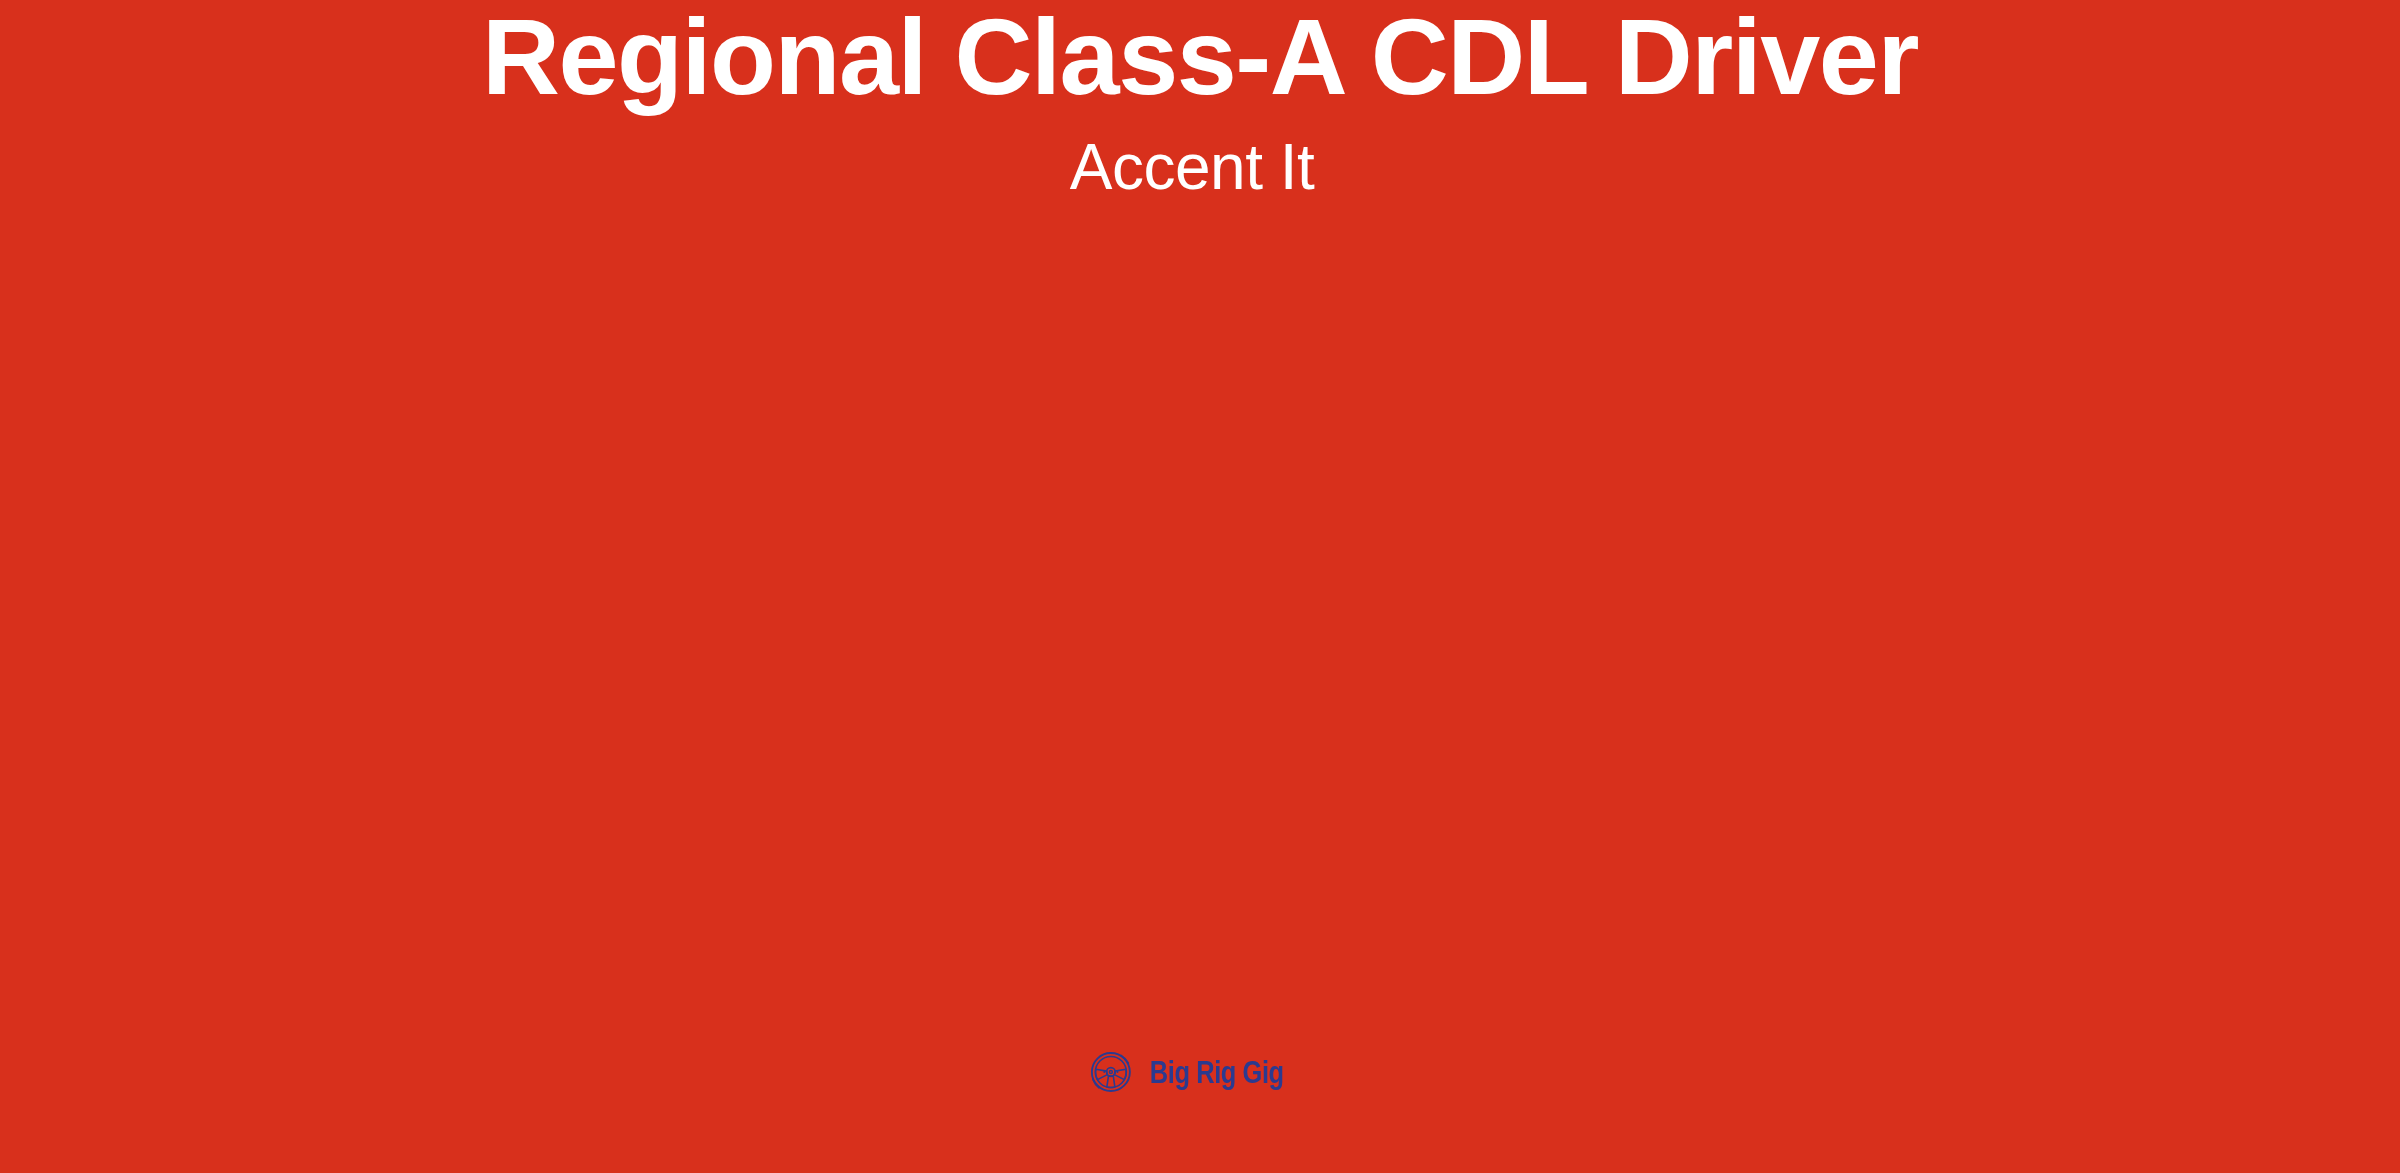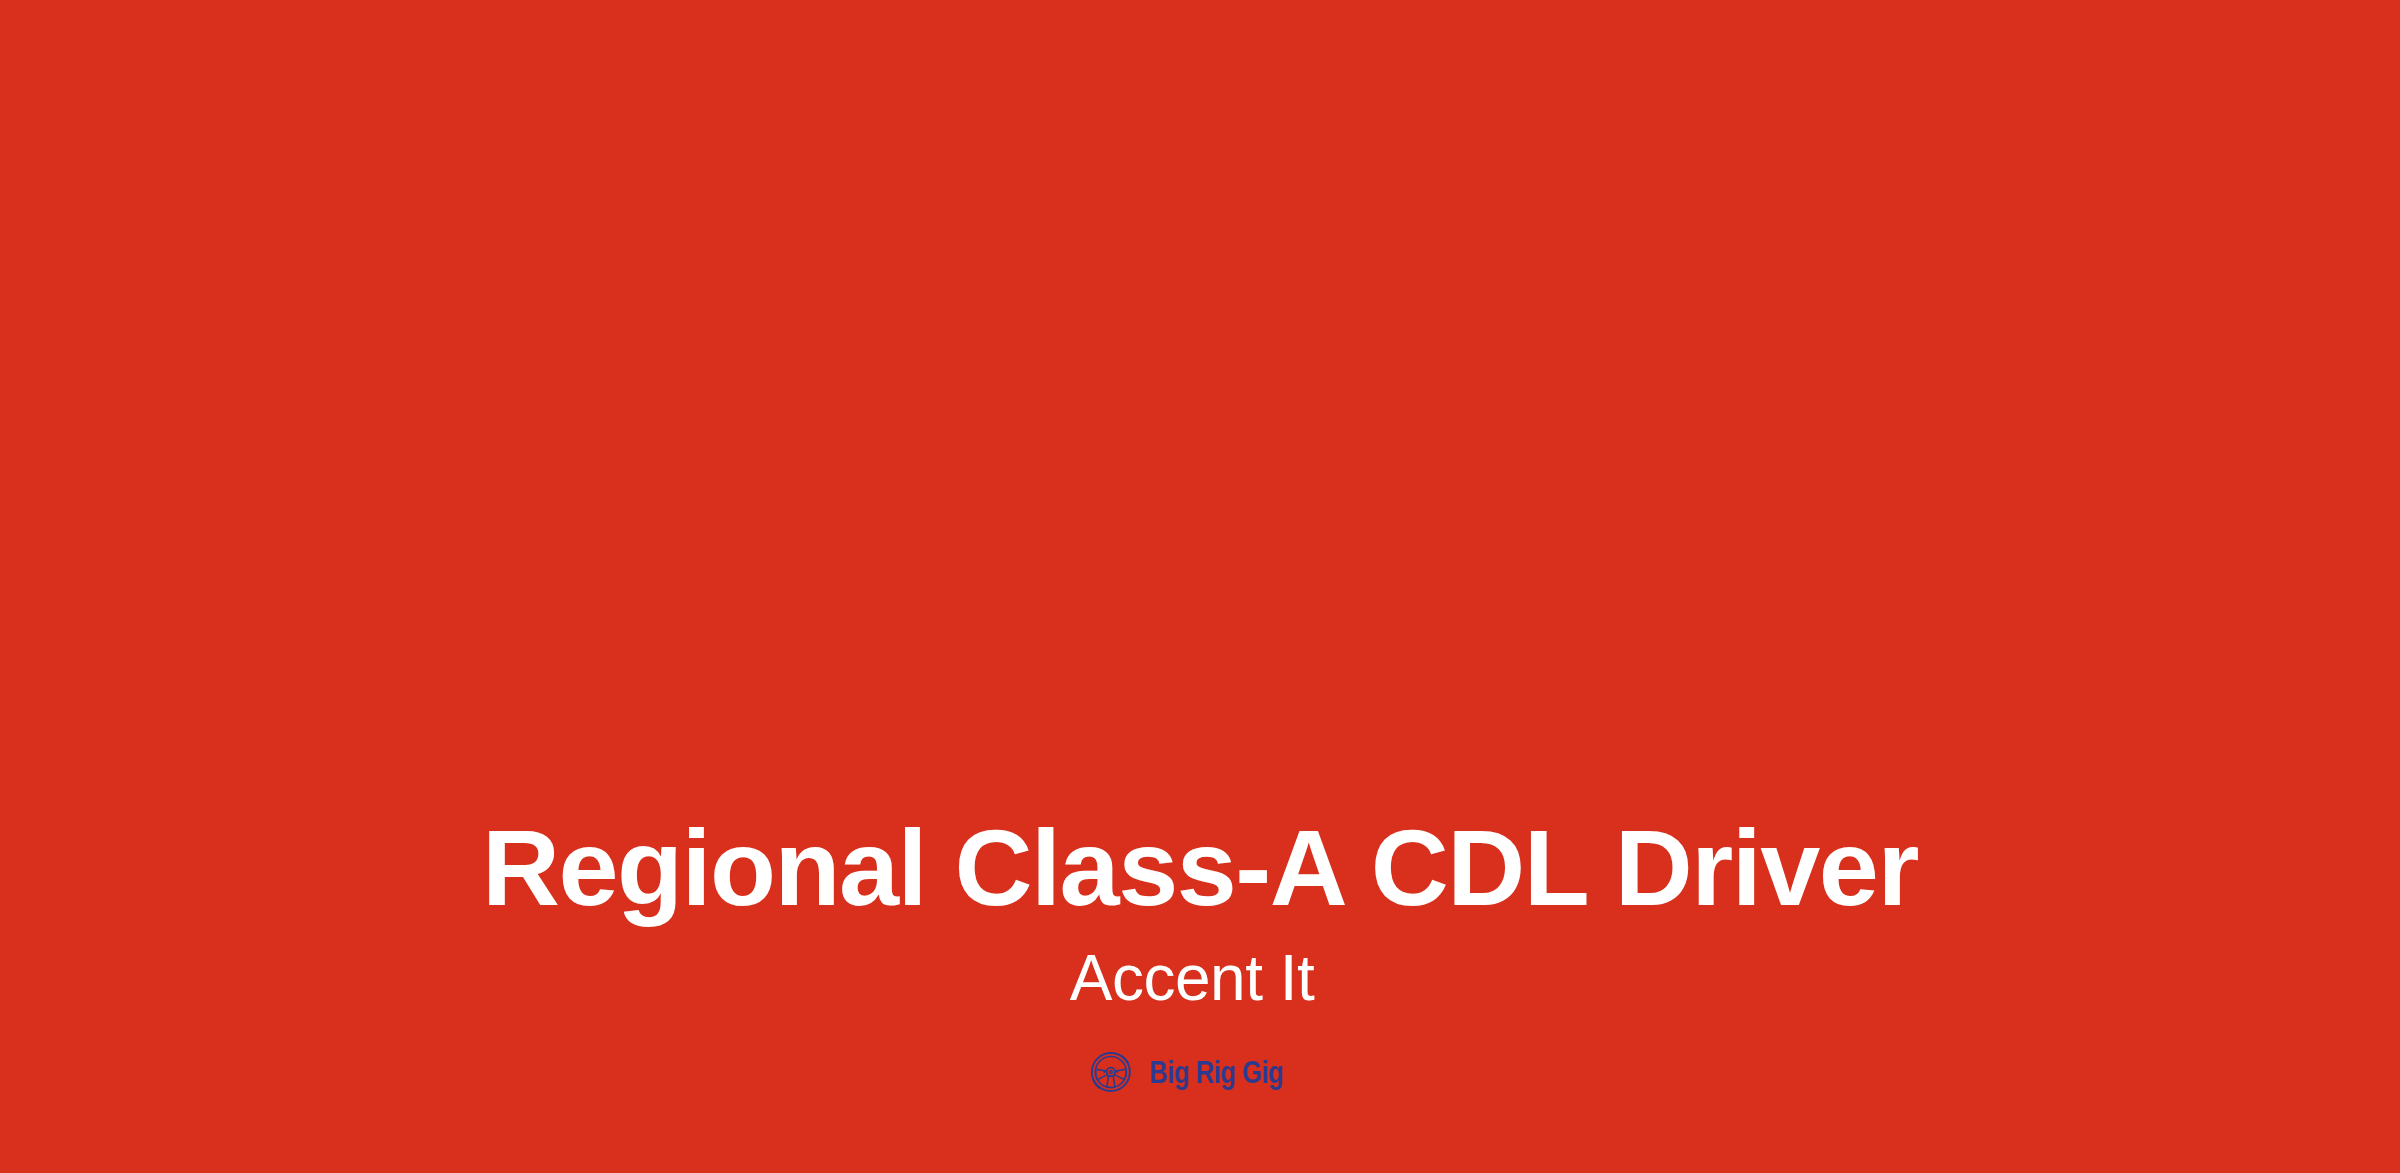--- a/index.html
+++ b/index.html
@@ -26,21 +26,21 @@
   
   #hero {
     position: absolute;
     left: 0;
     top: 0;
     width: 2400px;
     height: 1015px;
     display: flex;
     flex-direction: column;
     align-items: center;
-    justify-content: flex-end;
+    justify-content: flex-start;
     text-align: center;
     padding: 0 120px;
     box-sizing: border-box;
   }
 
   #job-title {
     margin: 0;
     color: #ffffff;
     font-family: "Liberation Sans", sans-serif;
     font-size: 108px;

